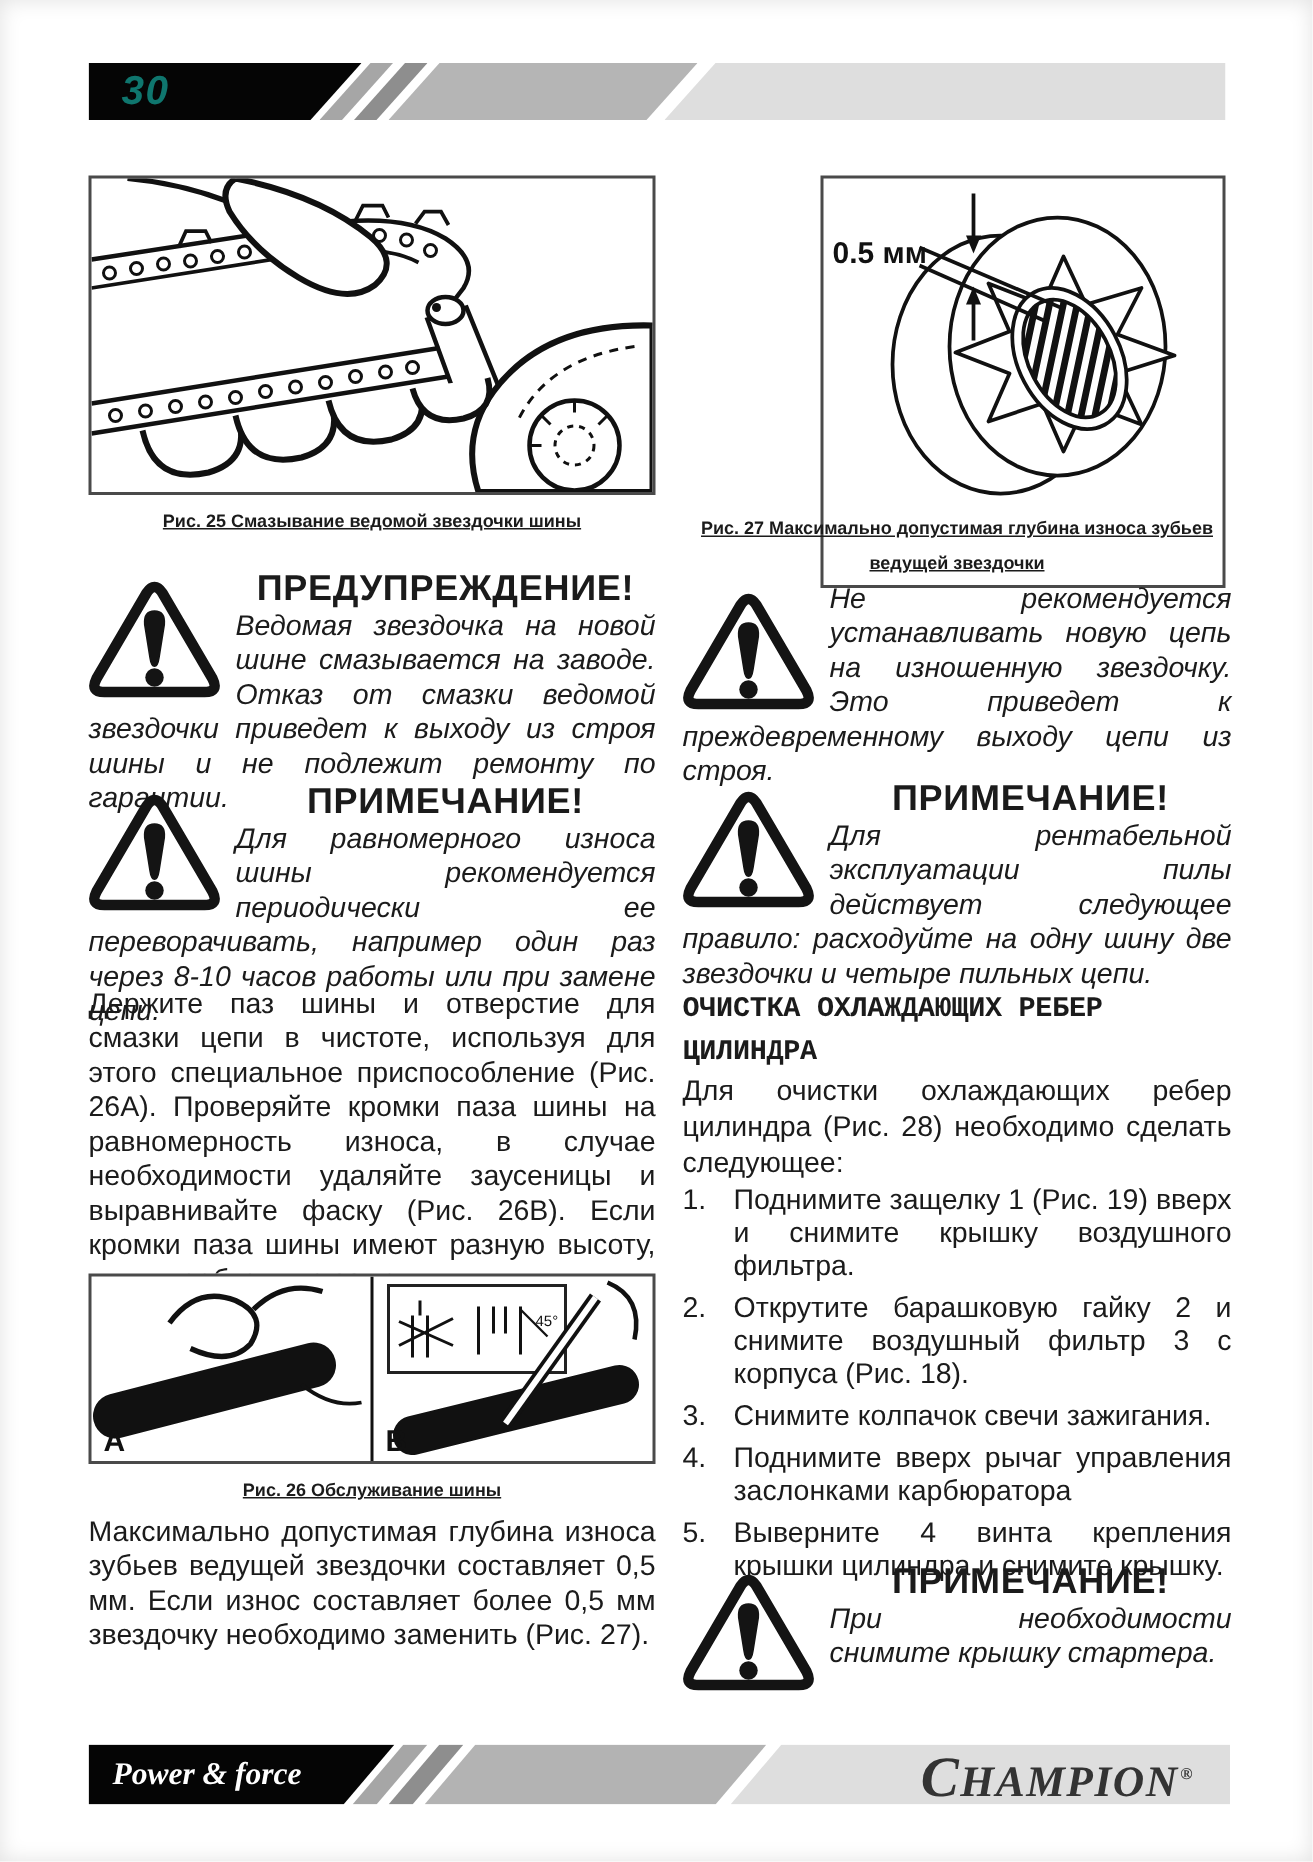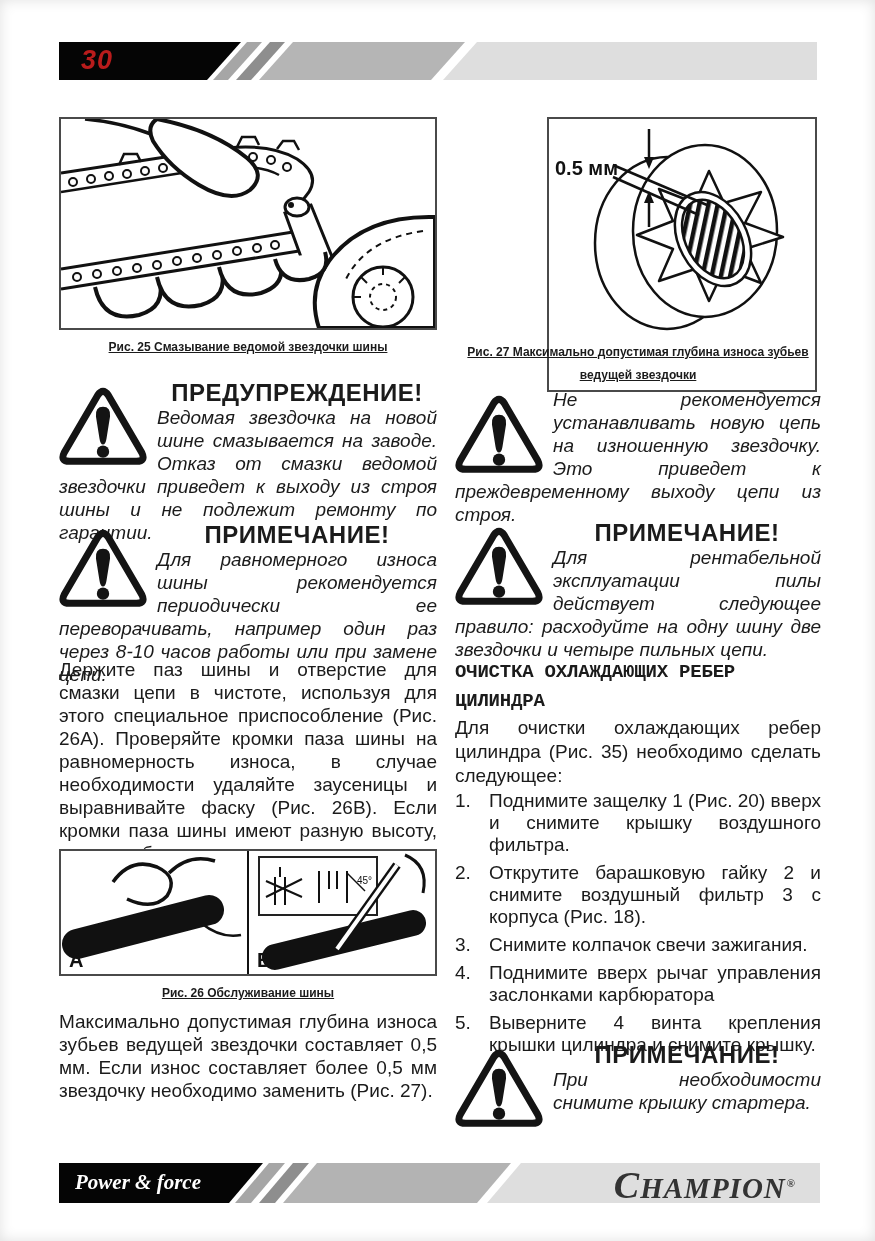--- a/index.html
+++ b/index.html
@@ -12,21 +12,21 @@
   .bar{position:absolute;left:59px;width:761px;}
   .bar .piece{position:absolute;top:0;bottom:0;left:0;right:0;}
   .hdr{top:42px;height:38px;}
   .ftr{top:1163px;height:40px;}
   .hdr .black{background:#050505;clip-path:polygon(0 0,182px 0,148px 100%,0 100%);}
   .hdr .s1{background:#a6a6a6;clip-path:polygon(188px 0,203px 0,169px 100%,154px 100%);}
   .hdr .s2{background:#8e8e8e;clip-path:polygon(211px 0,226px 0,192px 100%,177px 100%);}
   .hdr .mid{background:#b5b5b5;clip-path:polygon(234px 0,406px 0,372px 100%,200px 100%);}
   .hdr .light{background:#dedede;clip-path:polygon(418px 0,758px 0,758px 100%,384px 100%);}
   .pagenum{
-    position:absolute;left:22px;top:0;height:38px;line-height:37px;color:#b91c1c;
+    position:absolute;left:22px;top:0;height:38px;line-height:37px;color:#0f766e;
     font-style:italic;font-weight:bold;font-size:27px;letter-spacing:1px;
   }
   .ftr .black{background:#050505;clip-path:polygon(0 0,204px 0,170px 100%,0 100%);}
   .ftr .s1{background:#a6a6a6;clip-path:polygon(210px 0,226px 0,192px 100%,176px 100%);}
   .ftr .s2{background:#8e8e8e;clip-path:polygon(234px 0,250px 0,216px 100%,200px 100%);}
   .ftr .mid{background:#b3b3b3;clip-path:polygon(258px 0,452px 0,418px 100%,224px 100%);}
   .ftr .light{background:#dedede;clip-path:polygon(462px 0,761px 0,761px 100%,428px 100%);}
   .brand{
     position:absolute;left:16px;top:0;height:24px;line-height:38px;color:#fff;
     font-family:"Liberation Serif",serif;font-style:italic;font-weight:bold;font-size:21px;
@@ -240,26 +240,26 @@
         <path d="M50 23 q9 0 8 11 l-4 25 q-1 7 -4 7 q-3 0 -4 -7 l-4 -25 q-1 -11 8 -11 z" fill="#141414"></path>
         <circle cx="50" cy="74" r="7" fill="#141414"></circle>
       </svg>
     </div>
     <div class="wtitle">ПРИМЕЧАНИЕ!</div>
     <div class="wtext">Для рентабельной эксплуатации пилы действует следующее правило: расходуйте на одну шину две звездочки и четыре пильных цепи.</div>
   </div>
 
   <div class="abs sechead" style="left:455px;top:658px;width:366px;">ОЧИСТКА ОХЛАЖДАЮЩИХ РЕБЕР ЦИЛИНДРА</div>
 
-  <div class="abs para" style="left:455px;top:716px;width:366px;line-height:24px;">Для очистки охлаждающих ребер цилиндра (Рис. 35) необходимо сделать следующее:</div>
+  <div class="abs para" style="left:455px;top:716px;width:366px;line-height:24px;">Для очистки охлаждающих ребер цилиндра (Рис. 28) необходимо сделать следующее:</div>
 
   <div class="abs" style="left:455px;top:790px;width:366px;">
     <div class="step">
       <span class="num">1.</span>
-      <span class="stx">Поднимите защелку 1 (Рис. 20) вверх и снимите крышку воздушного фильтра.</span>
+      <span class="stx">Поднимите защелку 1 (Рис. 19) вверх и снимите крышку воздушного фильтра.</span>
     </div>
     <div class="step">
       <span class="num">2.</span>
       <span class="stx">Открутите барашковую гайку 2 и снимите воздушный фильтр 3 с корпуса (Рис. 18).</span>
     </div>
     <div class="step">
       <span class="num">3.</span>
       <span class="stx">Снимите колпачок свечи зажигания.</span>
     </div>
     <div class="step">

